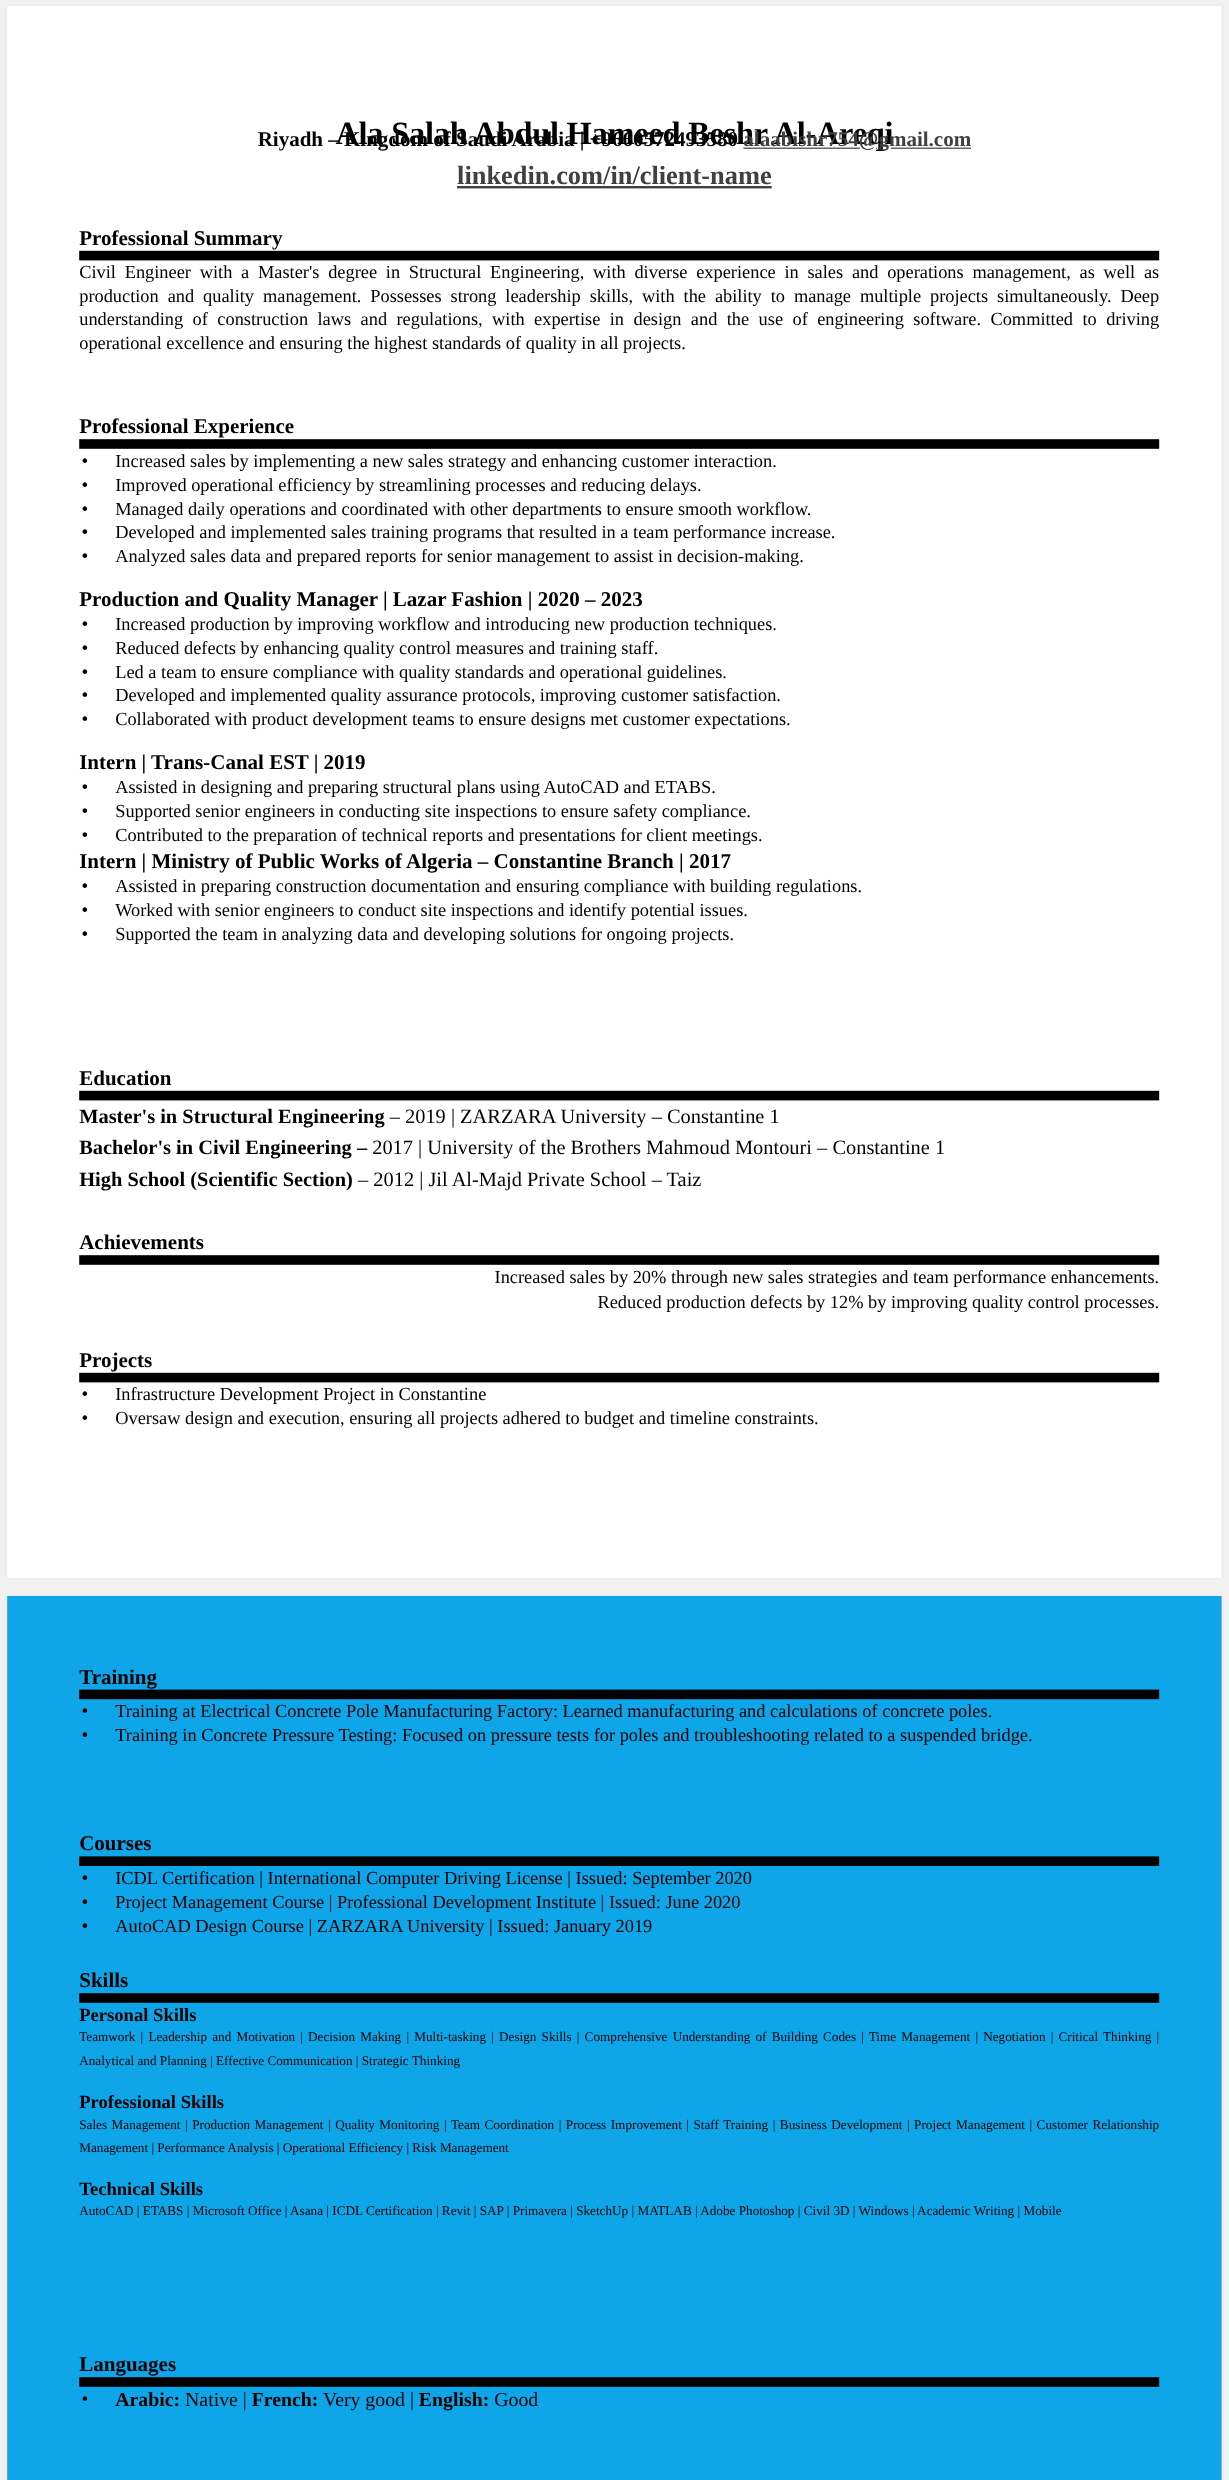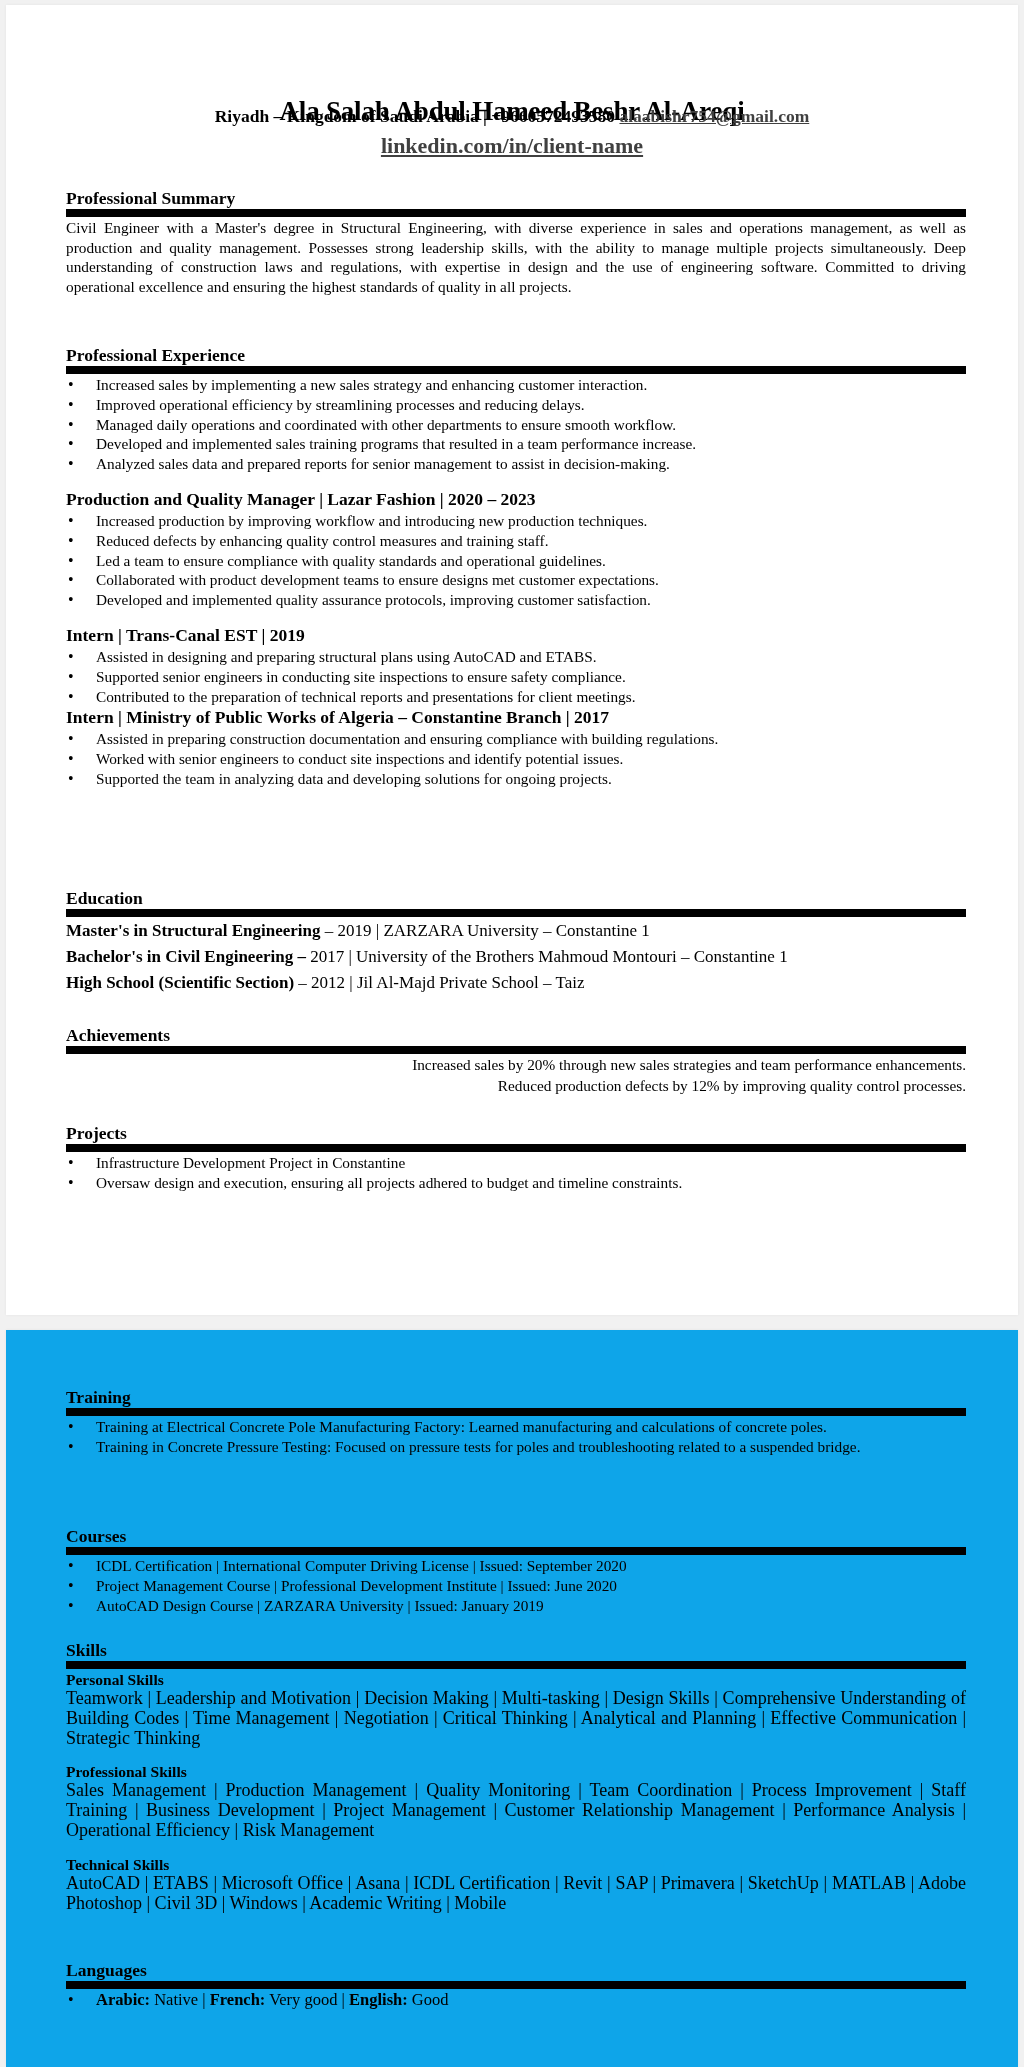--- a/index.html
+++ b/index.html
@@ -54,21 +54,21 @@
   ul.blist li {
     position: relative; padding-left: 30px; font-size: 15.3px; line-height: 19.8px;
   }
   ul.blist li::before {
     content: "\2022"; position: absolute; left: 2px; top: 0; font-size: 16px;
   }
   .edu-line { font-size: 17px; line-height: 26px; }
   .edu-line b { font-weight: bold; }
   .line { font-size: 15.3px; line-height: 20.5px; text-align: right; }
   .sub-title { font-weight: bold; font-size: 15.5px; line-height: 19px; }
-  .skills-text { font-size: 18px; line-height: 19.8px; text-align: justify; }
+  .skills-text { font-size: 11px; line-height: 19.8px; text-align: justify; }
 </style>
 </head>
 <body>
 
 <div class="page" id="page1">
 
   <div class="name">Ala Salah Abdul Hameed Beshr Al-Areqi</div>
   <div class="contact">
     <span>Riyadh – Kingdom of Saudi Arabia | +9660572493580 </span><a class="link">alaabishr754@gmail.com</a>
   </div>
@@ -93,22 +93,22 @@
         <li>Analyzed sales data and prepared reports for senior management to assist in decision-making.</li>
       </ul>
     </div>
 
     <div style="margin-top:14px;">
       <div class="job-title">Production and Quality Manager | Lazar Fashion | 2020 – 2023</div>
       <ul class="blist">
         <li>Increased production by improving workflow and introducing new production techniques.</li>
         <li>Reduced defects by enhancing quality control measures and training staff.</li>
         <li>Led a team to ensure compliance with quality standards and operational guidelines.</li>
+        <li>Developed and implemented quality assurance protocols, improving customer satisfaction.</li>
         <li>Collaborated with product development teams to ensure designs met customer expectations.</li>
-        <li>Developed and implemented quality assurance protocols, improving customer satisfaction.</li>
       </ul>
     </div>
 
     <div style="margin-top:14px;">
       <div class="job-title">Intern | Trans-Canal EST | 2019</div>
       <ul class="blist">
         <li>Assisted in designing and preparing structural plans using AutoCAD and ETABS.</li>
         <li>Supported senior engineers in conducting site inspections to ensure safety compliance.</li>
         <li>Contributed to the preparation of technical reports and presentations for client meetings.</li>
       </ul>

